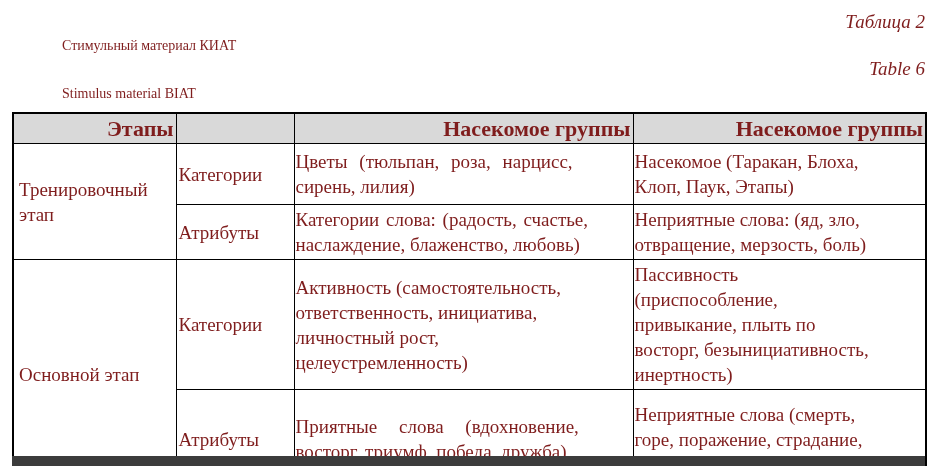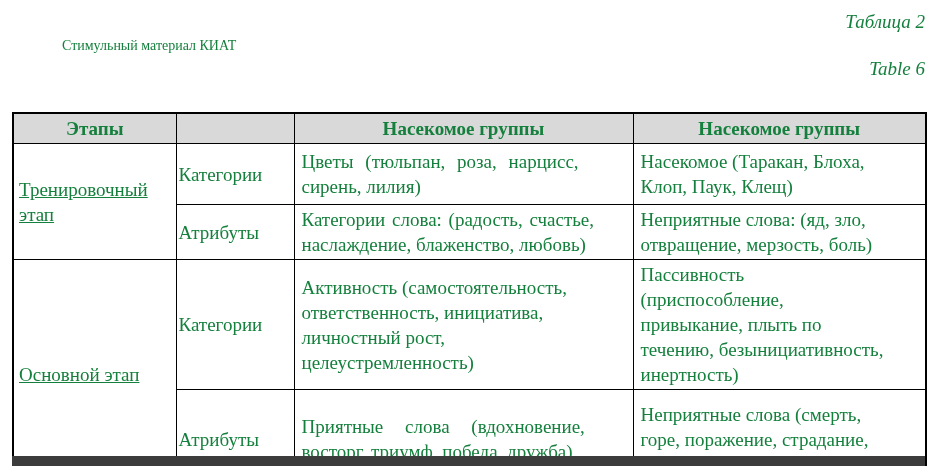--- a/index.html
+++ b/index.html
@@ -1,18 +1,18 @@
 <!DOCTYPE html>
 <html><head>
 <meta charset="utf-8">
 <style>
   html,body { margin:0; padding:0; background:#ffffff; }
   .page {
     position:relative; width:934px; height:466px; overflow:hidden;
-    background:#ffffff; color:#15803d;
+    background:#ffffff; color:#7f1d1d;
     font-family:"Liberation Serif","DejaVu Serif",serif;
   }
   .caption {
     position:absolute; right:9px; font-style:italic; font-size:19px; line-height:22px;
   }
   .cap-ru { top:11px; }
   .cap-en { top:58px; }
   .doc-title {
     position:absolute; left:62px; width:872px; text-align:left;
     font-size:14px; line-height:22px;
@@ -21,49 +21,50 @@
   .title-en { top:83px; }
 
   table.stim {
     position:absolute; left:12px; top:112px; width:913px;
     border-collapse:collapse; table-layout:fixed;
     font-size:19px; line-height:25px;
     border:2px solid #000;
   }
   table.stim th, table.stim td { border:1px solid #000; overflow:hidden; }
   table.stim th {
-    background:#d9d9d9; font-weight:bold; text-align:center;
-    height:29px; padding:0 2px; font-size:19px;
+    background:#d9d9d9; font-weight:bold; text-align:right;
+    height:29px; padding:0 2px; font-size:22px;
   }
   tr.r1 { height:61px; }
   tr.r2 { height:50px; }
   tr.r3 { height:125px; }
   tr.r4 { height:100px; }
-  td.stage   { vertical-align:middle; text-align:left; padding:0 4px 0 5px;text-decoration:underline; }
+  td.stage   { vertical-align:middle; text-align:left; padding:0 4px 0 5px; }
   td.rowlabel{ vertical-align:middle; padding:0 2px; }
-  td.content { vertical-align:middle; text-align:left; padding:2px 8px 2px 7px; }
+  td.content { vertical-align:middle; text-align:left; padding:2px 8px 2px 1px; }
   .pre { white-space:pre-line; }
   
   td.js-sm::first-line { word-spacing:2px; }
   td.js-md::first-line { word-spacing:7px; }
   td.js-lg::first-line { word-spacing:17px; }
 
   .bottom-bar {
     position:absolute; left:12px; top:456px; width:913px; height:10px;
     background:#3c3c3c;
   }
 </style>
 </head>
 <body>
 
 <div class="page">
 
   <div class="caption cap-ru">Таблица 2</div>
   <div class="doc-title title-ru">Стимульный материал КИАТ</div>
   <div class="caption cap-en">Table 6</div>
+  <div class="doc-title title-en">Stimulus material BIAT</div>
 
   <table class="stim">
     <colgroup>
       <col style="width:163px">
       <col style="width:118px">
       <col style="width:339px">
       <col style="width:293px">
     </colgroup>
     <tbody>
       <tr>
@@ -71,40 +72,40 @@
         <th></th>
         <th>Насекомое группы</th>
         <th>Насекомое группы</th>
       </tr>
       <tr class="r1">
         <td class="stage" rowspan="2">Тренировочный этап</td>
         <td class="rowlabel">Категории</td>
         <td class="content pre js-md">Цветы (тюльпан, роза, нарцисс,
 сирень, лилия)</td>
         <td class="content pre">Насекомое (Таракан, Блоха,
-Клоп, Паук, Клещ)</td>
+Клоп, Паук, Этапы)</td>
       </tr>
       <tr class="r2">
         <td class="rowlabel">Атрибуты</td>
         <td class="content pre js-sm">Категории слова: (радость, счастье,
 наслаждение, блаженство, любовь)</td>
         <td class="content pre">Неприятные слова: (яд, зло,
 отвращение, мерзость, боль)</td>
       </tr>
       <tr class="r3">
         <td class="stage" rowspan="2">Основной этап</td>
         <td class="rowlabel">Категории</td>
         <td class="content pre">Активность (самостоятельность,
 ответственность, инициатива,
 личностный рост,
 целеустремленность)</td>
         <td class="content pre">Пассивность
 (приспособление,
 привыкание, плыть по
-течению, безынициативность,
+восторг, безынициативность,
 инертность)</td>
       </tr>
       <tr class="r4">
         <td class="rowlabel">Атрибуты</td>
         <td class="content pre js-lg">Приятные слова (вдохновение,
 восторг, триумф, победа, дружба)</td>
         <td class="content pre">Неприятные слова (смерть,
 горе, поражение, страдание,
 беда)</td>
       </tr>

